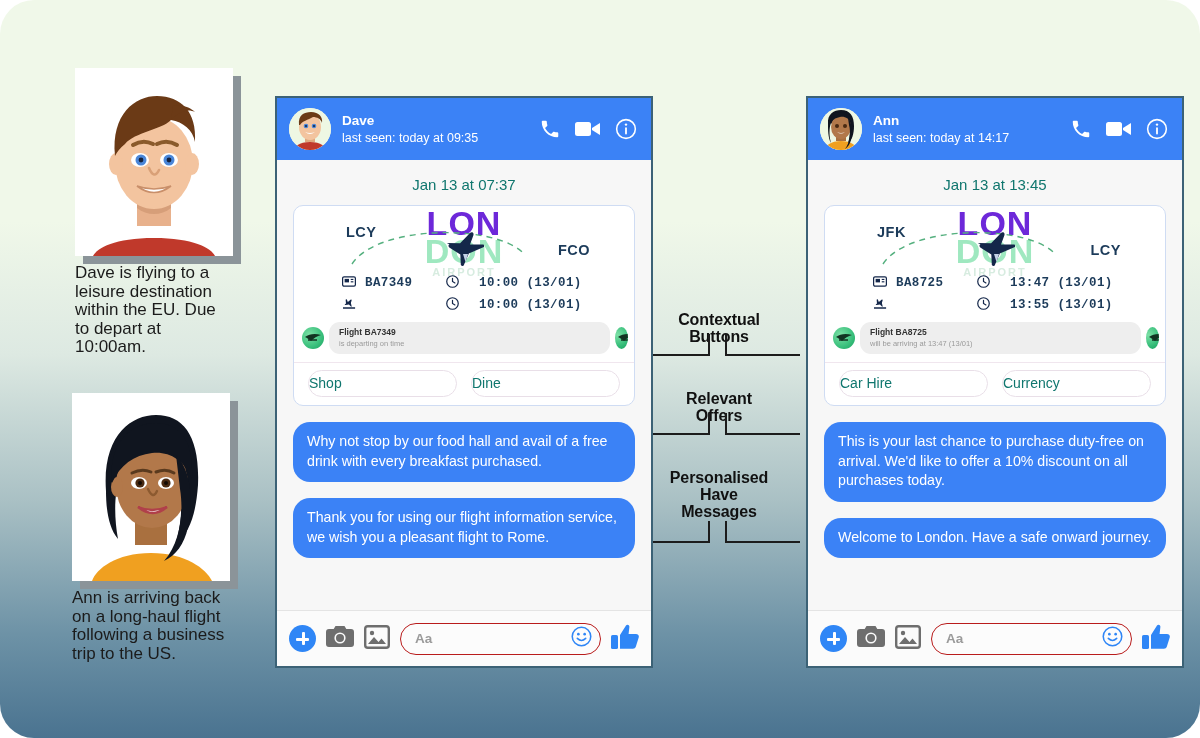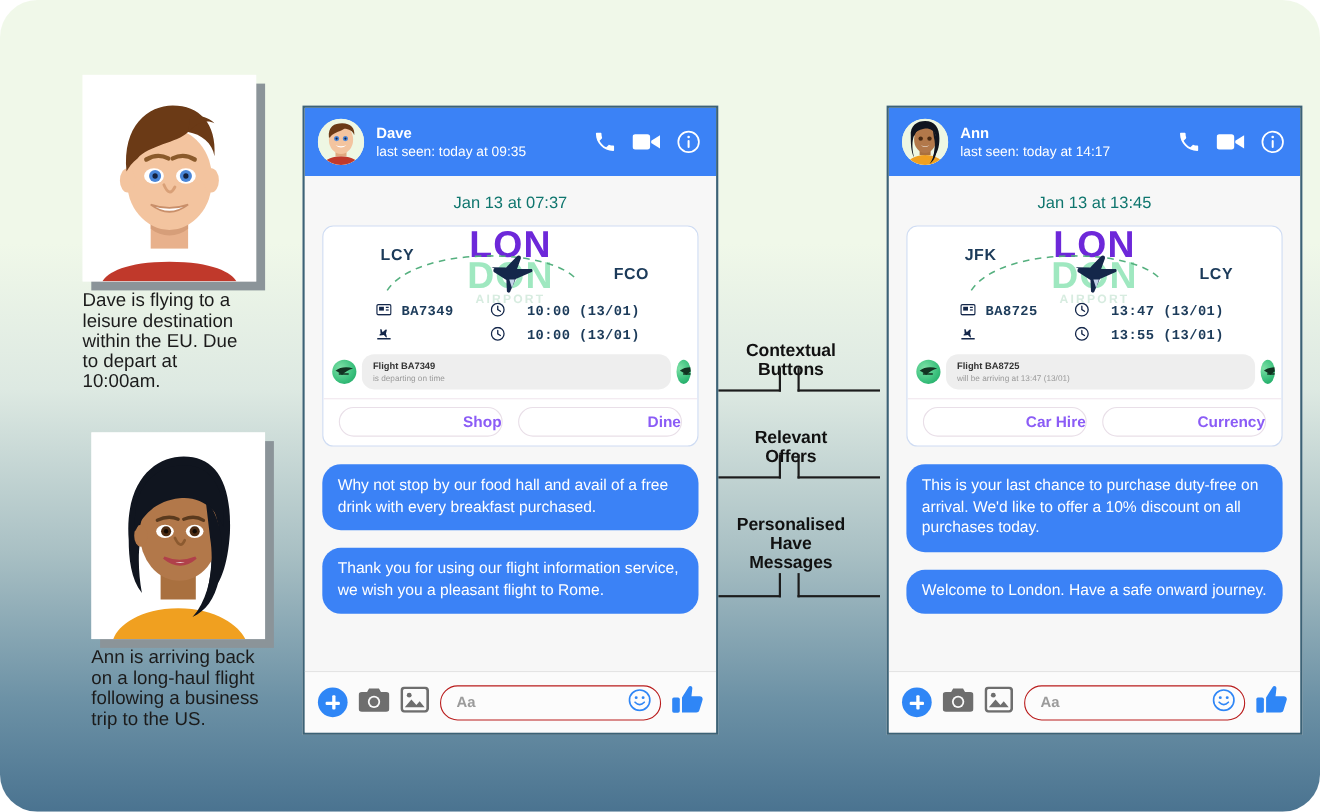--- a/index.html
+++ b/index.html
@@ -280,24 +280,24 @@
     display: flex;
     border-top: 1px solid #f0e6ee;
     justify-content: space-around;
     padding: 7px 14px 8px;
     gap: 14px;
   }
   .card-btn {
     flex: 1 1 0;
     border: 1px solid #e9dfe8;
     border-radius: 14px;
-    text-align: right;
+    text-align: left;
     font-size: 14px;
-    font-weight: bold;
-    color: #8b5cf6;
+    font-weight: normal;
+    color: #0f766e;
     padding: 4px 0 5px;
     background: #ffffff;
   }
 
   
   .bubble {
     background: #3b82f6;
     color: #ffffff;
     border-radius: 17px;
     padding: 10px 14px 11px;
@@ -376,21 +376,21 @@
           <circle cx="66" cy="92" r="2.4" fill="#14213d"></circle>
           <circle cx="94" cy="92" r="2.4" fill="#14213d"></circle>
           <path d="M74 100 q5 12 10 2" stroke="#d9a077" stroke-width="2.6" fill="none" stroke-linecap="round"></path>
           <path d="M62 118 q17 13 34 0 q-17 6 -34 0 Z" fill="#ffffff" stroke="#c98f6a" stroke-width="1.6"></path>
         </svg>
       </div>
     </div>
     <div class="persona-caption">Dave is flying to a leisure destination within the EU. Due to depart at 10:00am.</div>
   </div>
 
-  <div class="persona" style="left:83px; top:393px;">
+  <div class="persona" style="left:72px; top:393px;">
     <div class="persona-photo-wrap">
       <div class="persona-shadow"></div>
       <div class="persona-photo">
         <svg width="158" height="188" viewBox="0 0 158 188">
           <rect width="158" height="188" fill="#ffffff"></rect>
           <path d="M79 160 C44 160 24 176 20 188 L140 188 C134 176 114 160 79 160 Z" fill="#f0a020"></path>
           <rect x="63" y="122" width="32" height="30" fill="#a9703f"></rect>
           <path d="M34 98 C30 44 58 22 84 22 C112 22 128 44 126 92 C124 120 118 140 104 150 C112 120 110 96 104 86 C92 96 60 96 48 84 C42 100 42 124 46 146 C36 134 34 114 34 98 Z" fill="#10151f"></path>
           <ellipse cx="80" cy="92" rx="36" ry="43" fill="#b2784a"></ellipse>
           <ellipse cx="45" cy="94" rx="6" ry="10" fill="#b2784a"></ellipse>

